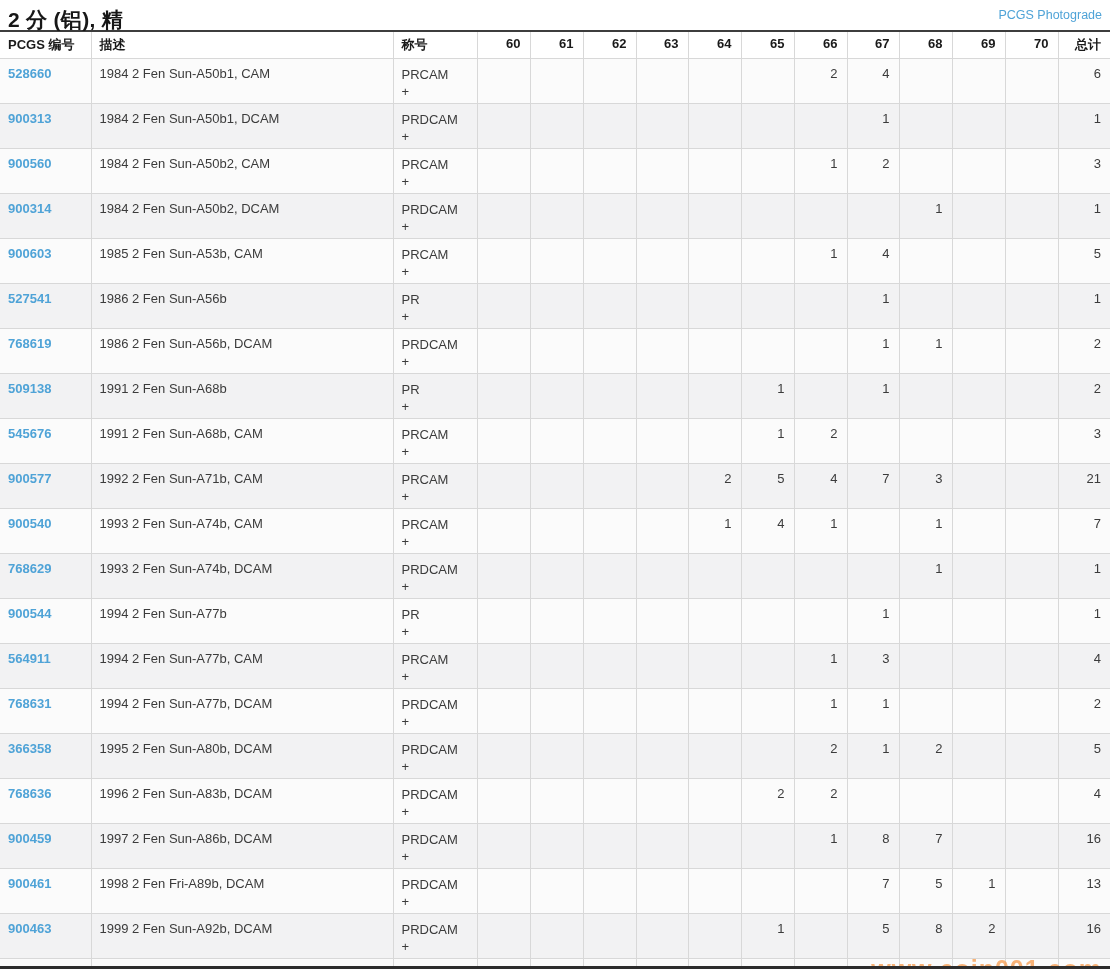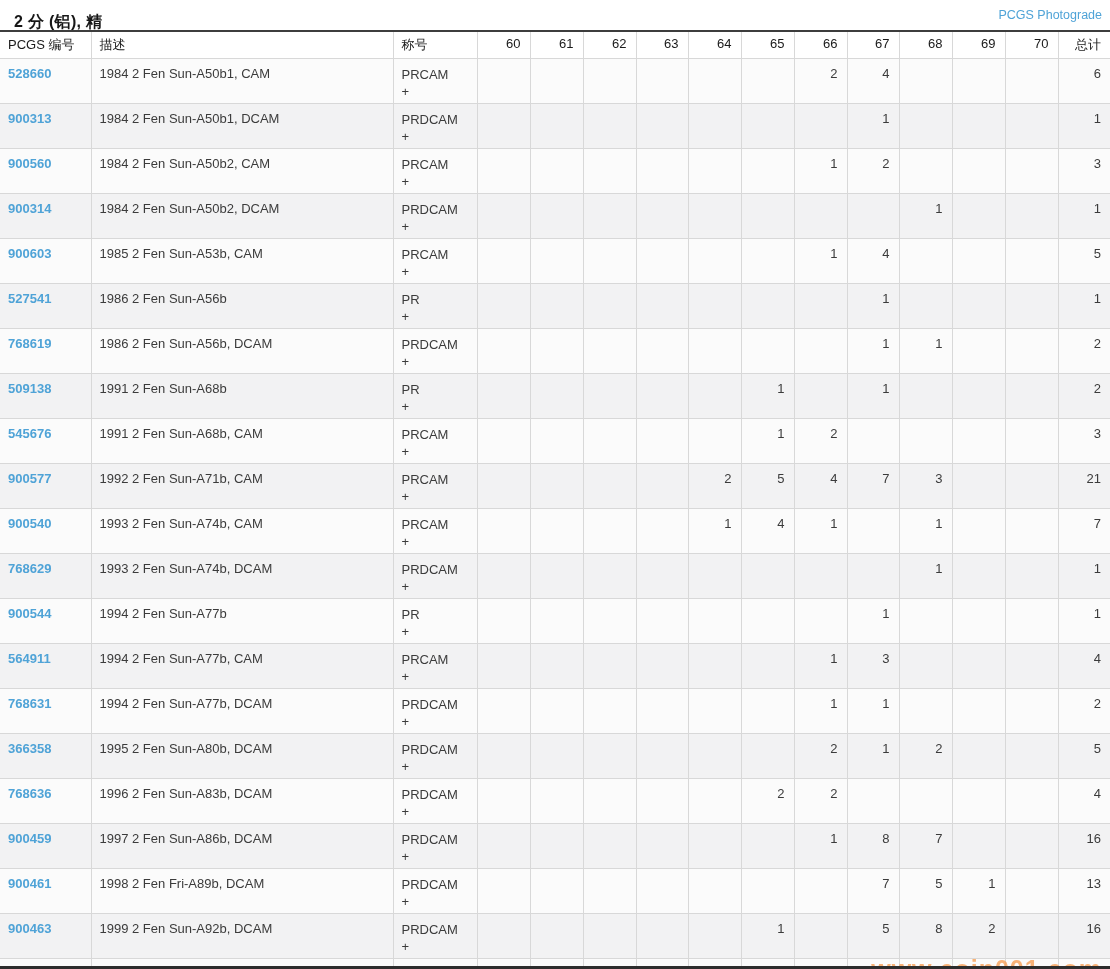--- a/index.html
+++ b/index.html
@@ -11,29 +11,29 @@
     --header-top-border:#3d3d3d;
     --stripe-odd:#fbfbfb;
     --stripe-even:#f2f2f3;
     --bottom-bar:#2d2d2d;
     --watermark-orange:#f7a057;
   }
   html,body{margin:0;padding:0;background:#fff;}
   body{font-family:"Liberation Sans","DejaVu Sans",sans-serif;}
   .page{position:relative;width:1110px;height:969px;overflow:hidden;background:#fff;}
   .topbar{position:relative;height:30px;}
-  .page-title{margin:6px;padding:6px 0 0 8px;display:inline-block;
-    font-size:16px;font-weight:bold;color:var(--title-color);letter-spacing:.3px;}
+  .page-title{margin:0;padding:6px 0 0 8px;display:inline-block;
+    font-size:21px;font-weight:bold;color:var(--title-color);letter-spacing:.3px;}
   .photograde-link{position:absolute;right:8px;top:8px;font-size:12.5px;
     color:var(--link-blue);text-decoration:none;cursor:pointer;}
   table.pop{width:1110px;border-collapse:collapse;table-layout:fixed;
     border-top:2px solid var(--header-top-border);}
   th,td{border:1px solid var(--border-gray);vertical-align:top;
     font-size:13px;overflow:hidden;white-space:nowrap;}
-  th{padding:4px 8px;color:var(--header-text);font-weight:normal;text-align:left;height:15px;background:#fff;}
+  th{padding:4px 8px;color:var(--header-text);font-weight:bold;text-align:left;height:15px;background:#fff;}
   th.num{text-align:right;padding-right:9px;margin-left:35px;}
   tbody tr{height:45px;}
   tbody tr:nth-child(odd){background:var(--stripe-odd);}
   tbody tr:nth-child(even){background:var(--stripe-even);}
   td{padding:7px 8px 0;color:var(--body-text);}
   td.num{text-align:right;padding-right:9px;}
   td.desig{white-space:pre-line;line-height:17px;}
   .idlink{color:var(--link-blue);cursor:pointer;font-weight:bold;}
   th:first-child,td:first-child{border-left:none;}
   th:last-child,td:last-child{border-right:none;}

